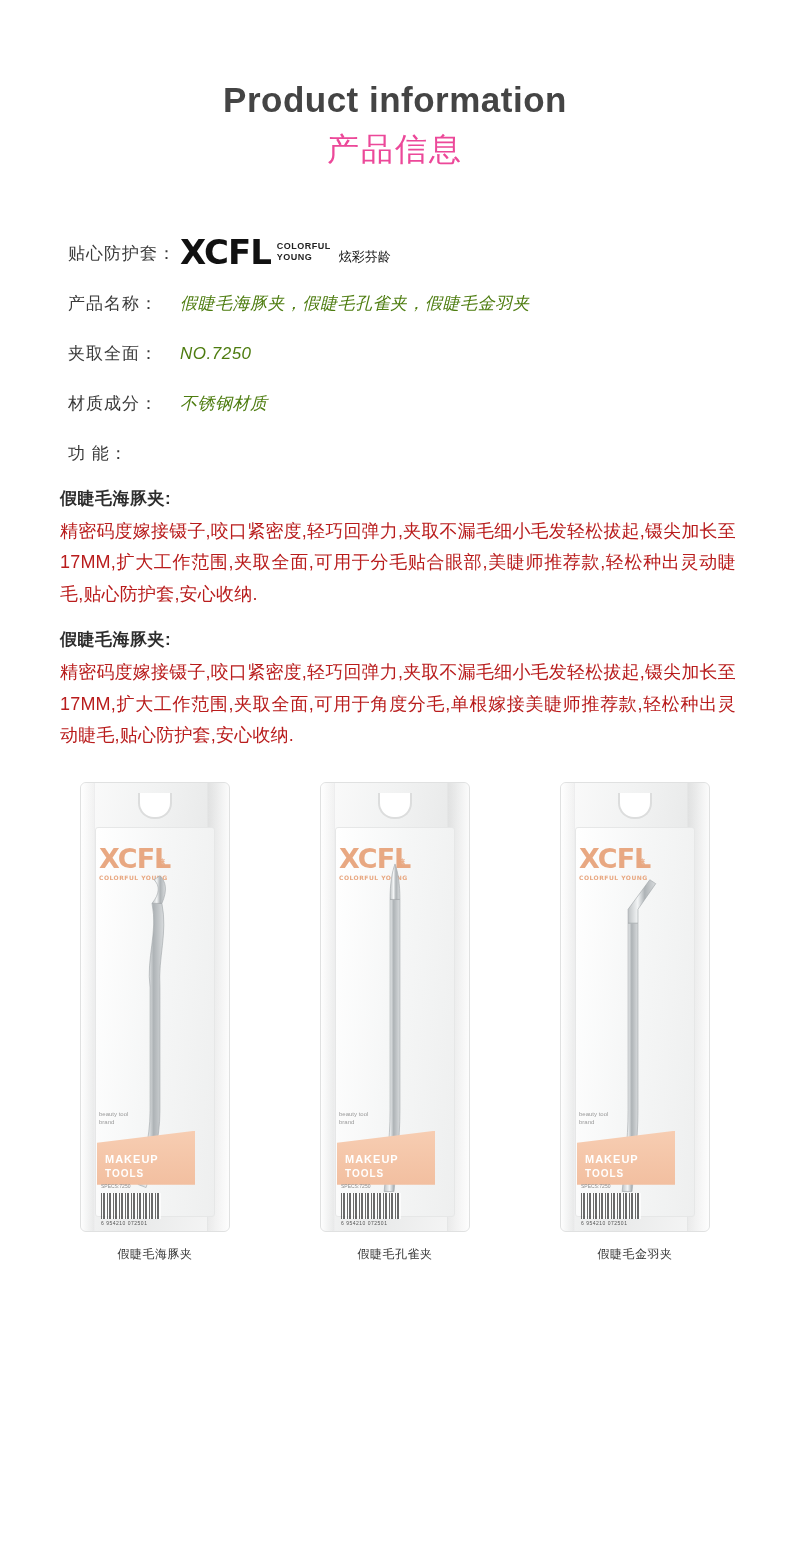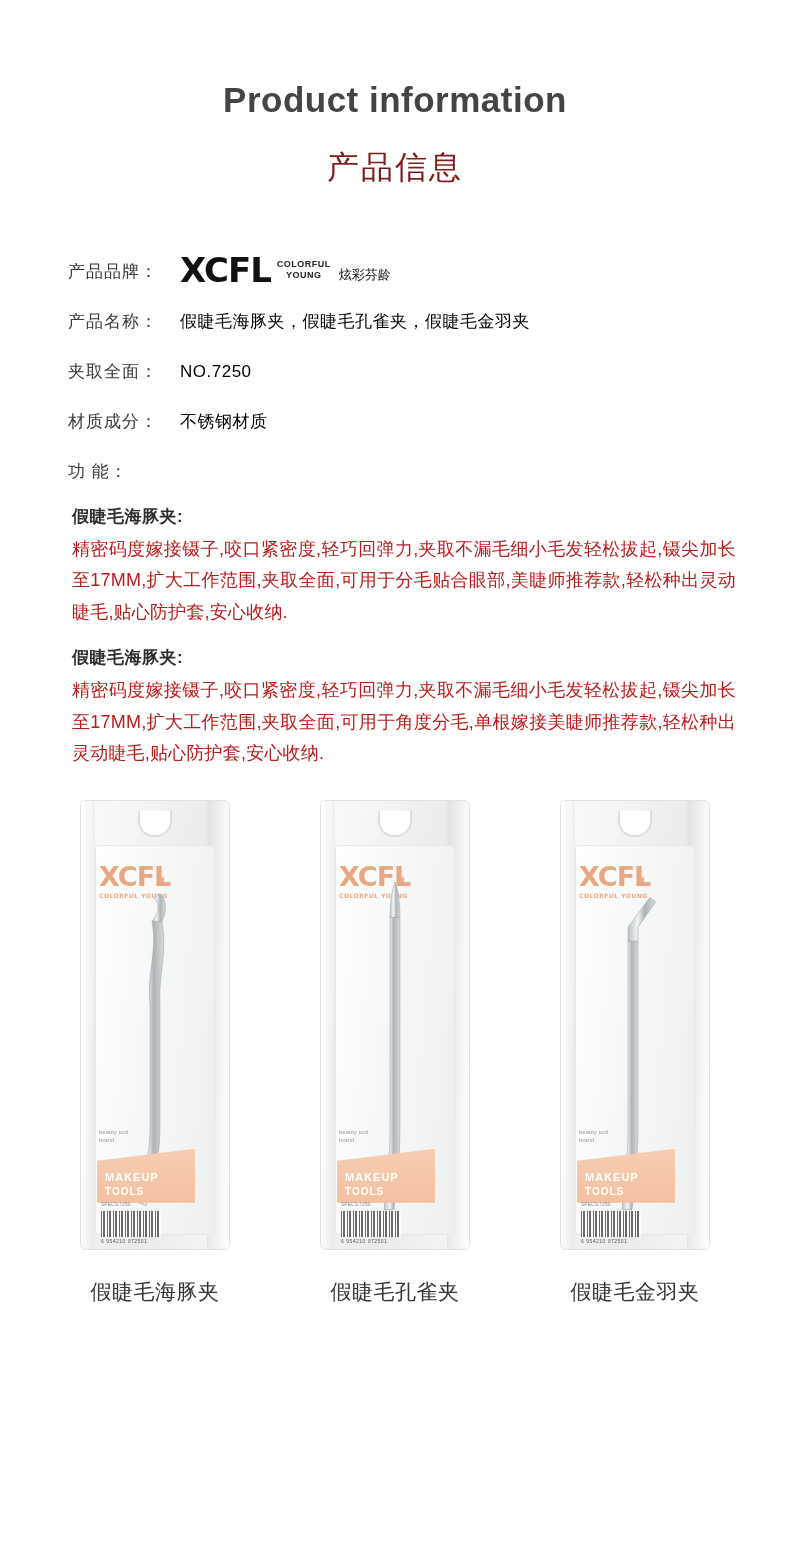--- a/index.html
+++ b/index.html
@@ -25,24 +25,24 @@
   .header .title-en {
     font-size: 35px;
     font-weight: 700;
     color: #444;
     letter-spacing: 0.5px;
     line-height: 1.25;
   }
   .header .title-cn {
     font-size: 32px;
     font-weight: 400;
-    color: #7f1d1d;
+    color: #ec4899;
     letter-spacing: 2px;
     line-height: 1.5;
-    margin-top: 21px;
+    margin-top: 3px;
   }
 
   
   .specs {
     margin: 60px 0 0 0;
     padding: 0 60px 0 68px;
   }
   .spec-row {
     display: flex;
     align-items: center;
@@ -55,22 +55,23 @@
     white-space: nowrap;
     width: 112px;
     flex: 0 0 112px;
     letter-spacing: 1px;
   }
   .spec-label.spaced {
     letter-spacing: 1px;
   }
   .spec-value {
     font-size: 17px;
-    color: #000000;
-    letter-spacing: 0.5px;
+    color: #4d7c0f;
+    letter-spacing: 0.5px;
+    font-style: italic;
   }
 
   
   .brand-lockup {
     display: flex;
     align-items: center;
     gap: 6px;
     transform: translateY(-2px);
   }
   .brand-logo {
@@ -86,35 +87,33 @@
     display: flex;
     flex-direction: column;
     justify-content: center;
     line-height: 1.15;
   }
   .brand-sub .en1, .brand-sub .en2 {
     font-size: 9px;
     letter-spacing: 0.5px;
     color: #222;
     font-weight: 700;
-    text-align: center;
   }
   .brand-cn {
     font-size: 13px;
     color: #111;
     letter-spacing: 0px;
     margin-left: 2px;
     align-self: flex-end;
     padding-bottom: 3px;
   }
 
   
   .descriptions {
     padding: 4px 54px 0 60px;
-    margin-left: 12px;
   }
   .desc-block {
     margin-bottom: 18px;
   }
   .desc-heading {
     font-size: 17px;
     color: #2d2d2d;
     font-weight: 700;
     letter-spacing: 0.5px;
     margin-bottom: 6px;
@@ -279,38 +278,38 @@
   .sku-txt {
     position: absolute;
     left: 20px;
     bottom: 42px;
     font-size: 5px;
     color: #8c8c8c;
   }
   
   .tweezer { position: absolute; left: 0; top: 0; width: 100%; height: 100%; }
   .caption {
-    margin-top: 28px;
-    font-size: 21px;
+    margin-top: 14px;
+    font-size: 12px;
     color: #333;
     letter-spacing: 0.5px;
   }
 </style>
 </head>
 <body>
 
 <div class="header">
   <div class="title-en">Product information</div>
   <div class="title-cn">产品信息</div>
 </div>
 
 <div class="specs">
 
   <div class="spec-row">
-    <div class="spec-label">产品品牌：</div>
+    <div class="spec-label">贴心防护套：</div>
     <div class="brand-lockup">
       <div class="brand-logo">XCFL</div>
       <div class="brand-sub">
         <span class="en1">COLORFUL</span>
         <span class="en2">YOUNG</span>
       </div>
       <div class="brand-cn">炫彩芬龄</div>
     </div>
   </div>
 

